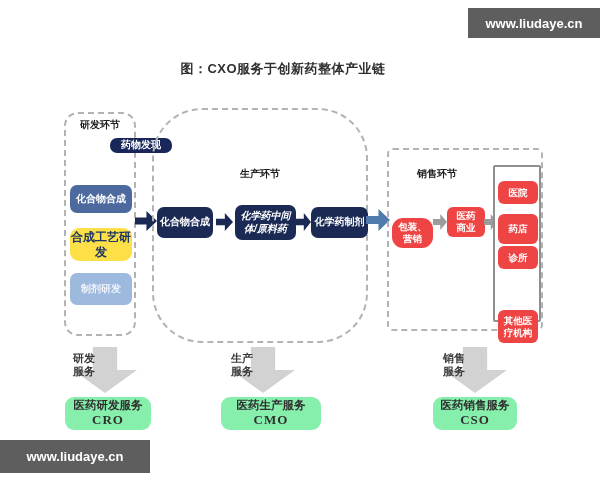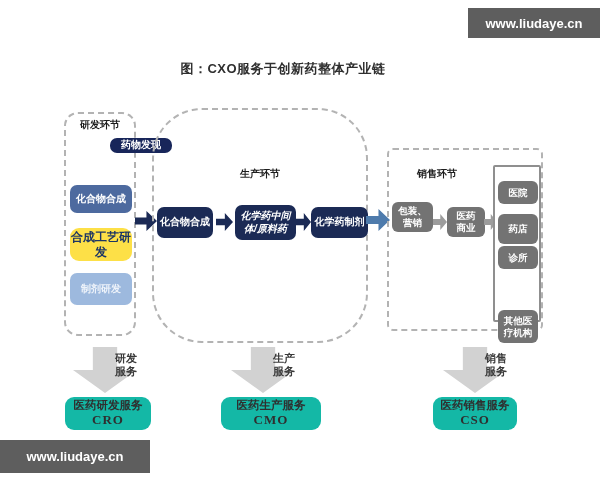--- a/index.html
+++ b/index.html
@@ -35,40 +35,40 @@
   .box {
     position: absolute; display: flex; align-items: center; justify-content: center;
     text-align: center; white-space: pre-line; line-height: 1.25;
     font-weight: bold; border-radius: 7px;
   }
   .navy  { background: #1b2a55; color: #fff; font-size: 10px; }
   .navy1 { background: #18265a; color: #fff; font-size: 10px; }
   .navy2 { background: #4d6a9f; color: #fff; font-size: 10px; }
   .navy3 { background: #fde047; color: #1c3564; font-size: 12px; border-radius: 9px; }
   .navy4 { background: #9db9de; color: #eef3fa; font-size: 10px; }
-  .gray  { background: #737373; color: #fff; font-size: 9.5px; border-radius: 6px; }
+  .gray  { background: #ef4444; color: #fff; font-size: 9.5px; border-radius: 6px; }
   .arrow-r {
     position: absolute;
     clip-path: polygon(0 32%, 52% 32%, 52% 0, 100% 50%, 52% 100%, 52% 68%, 0 68%);
   }
   .channel-group {
     position: absolute; left: 493px; top: 165px; width: 48px; height: 157px;
     border: 2px solid #8f8f8f; background: #fff; border-radius: 2px;
   }
   .arrow-d {
     position: absolute; background: #d2d2d2; z-index: 1;
     clip-path: polygon(31% 0, 69% 0, 69% 50%, 100% 50%, 50% 100%, 0 50%, 31% 50%);
   }
   .svc-label {
-    position: absolute; width: 64px; text-align: right; z-index: 2;
+    position: absolute; width: 64px; text-align: left; z-index: 2;
     font-weight: bold; font-size: 11px; color: #3a3a3a;
     white-space: pre-line; line-height: 1.15;
   }
   .svc-box {
-    position: absolute; width: 86px; height: 33px; background: #14b8a6;
+    position: absolute; width: 86px; height: 33px; background: #86efac;
     border-radius: 9px; text-align: center; color: #2f2f2f; padding-top: 2px;
   }
   .svc-box .t { font-size: 11.5px; font-weight: bold; line-height: 1.2; }
   .svc-box .a {
     font-size: 13px; font-weight: bold; letter-spacing: 1px;
     font-family: "Liberation Serif", serif; line-height: 1;
   }
 </style>
 </head>
 <body>
@@ -100,21 +100,21 @@
   <div class="arrow-r" style="left:216px;top:213px;width:17px;height:18px;background:#1b2a55;"></div>
   <div class="box navy" style="left:235px;top:205px;width:61px;height:35px;font-style:italic;">化学药中间
 体/原料药</div>
   <div class="arrow-r" style="left:296px;top:213px;width:15px;height:18px;background:#1b2a55;"></div>
   <div class="box navy" style="left:311px;top:207px;width:57px;height:31px;">化学药制剂</div>
 
   <div class="arrow-r" style="left:366px;top:209px;width:24px;height:22px;background:#4e7bac;"></div>
 
   <div class="dashed sales-sec"></div>
   <div class="sec-label sales-label">销售环节</div>
-  <div class="box gray" style="left:392px;top:202px;width:41px;height:30px;">包装、
+  <div class="box gray" style="left:392px;top:218px;width:41px;height:30px;border-radius:11px;">包装、
 营销</div>
   <div class="arrow-r" style="left:433px;top:214px;width:14px;height:16px;background:#9c9c9c;"></div>
   <div class="box gray" style="left:447px;top:207px;width:38px;height:30px;">医药
 商业</div>
   <div class="arrow-r" style="left:484px;top:214px;width:13px;height:16px;background:#9c9c9c;"></div>
 
   <div class="channel-group"></div>
   <div class="box gray" style="left:498px;top:181px;width:40px;height:23px;">医院</div>
   <div class="box gray" style="left:498px;top:214px;width:40px;height:30px;">药店</div>
   <div class="box gray" style="left:498px;top:246px;width:40px;height:23px;">诊所</div>

